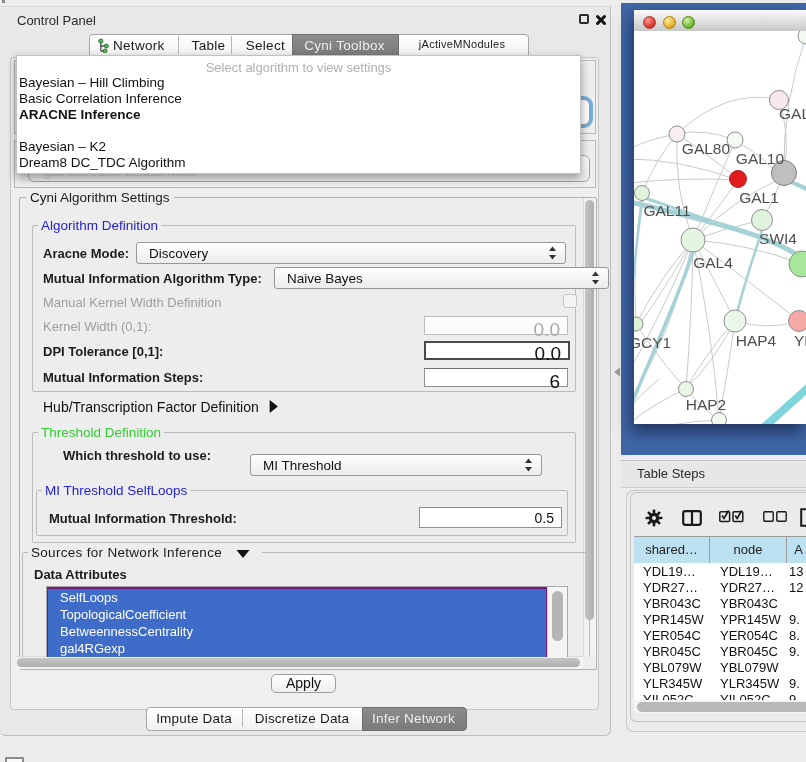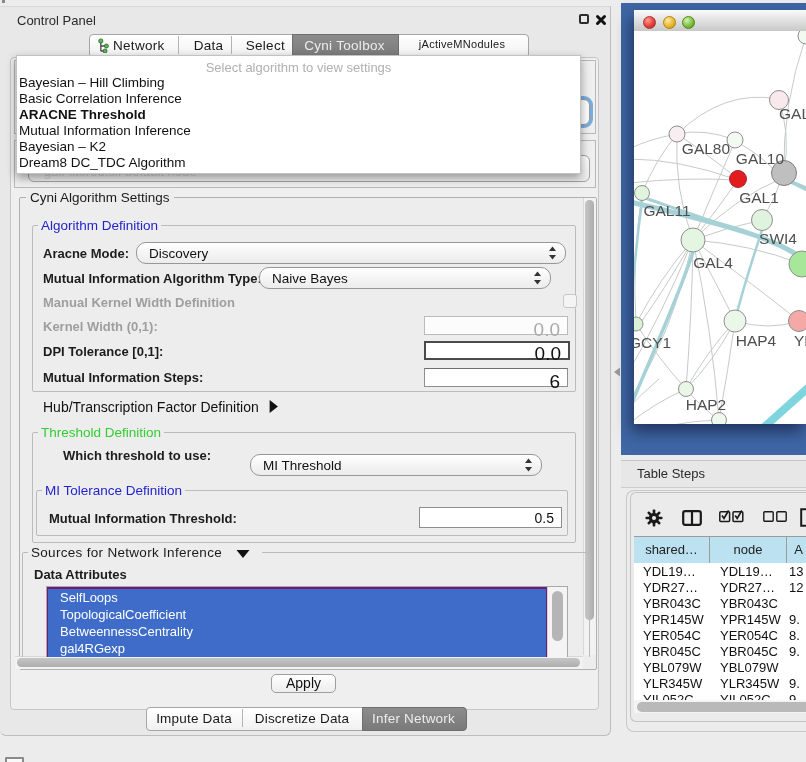--- a/index.html
+++ b/index.html
@@ -1,23 +1,23 @@
 <!DOCTYPE html>
 <html><head>
 <meta charset="utf-8">
 <style>
   html,body{margin:0;padding:0;}
   body{width:806px;height:762px;overflow:hidden;background:#ececec;
        font-family:"Liberation Sans", sans-serif;}
   .abs{position:absolute;}
   #root{position:relative;width:806px;height:762px;}
   .lbl{font-size:13px;font-weight:bold;color:#1c1c1c;white-space:nowrap;}
-  .glbl{font-size:13px;font-weight:bold;color:#9e9e9e;white-space:nowrap;}
+  .glbl{font-size:13px;font-weight:normal;color:#9e9e9e;white-space:nowrap;}
   .combo{background:linear-gradient(#ffffff,#f3f3f3 60%,#ececec);
-         border:1px solid #979797;border-radius:10px;}
+         border:1px solid #979797;border-radius:3px;}
   .combo .ctext{position:absolute;left:12px;top:3px;font-size:13.5px;color:#111;}
   .steppers{position:absolute;width:9px;height:14px;}
   .num{position:absolute;right:7px;top:2px;font-size:19px;color:#111;}
 </style>
 </head>
 <body>
 <div id="root">
 
   <div class="abs" style="left:0;top:0;width:621px;height:6px;background:#ededed;"></div>
   <div class="abs" style="left:2px;top:0;width:2.5px;height:3px;background:#8a8a8a;"></div>
@@ -34,21 +34,21 @@
   <div class="abs" style="left:292px;top:34px;width:105px;height:22px;background:linear-gradient(#8c8c8c,#7a7a7a);border:1px solid #6f6f6f;"></div>
   <div class="abs" style="left:178px;top:36px;width:1px;height:18px;background:#b4b4b4;"></div>
   <div class="abs" style="left:231px;top:36px;width:1px;height:18px;background:#b4b4b4;"></div>
   <svg class="abs" style="left:98px;top:38px;" width="13" height="15" viewBox="0 0 13 15">
     <path d="M2.8 3 L2.8 13 M2.8 8 L7.8 8 M2.8 13 L6.4 13" stroke="#4a4a4a" stroke-width="1.3" fill="none"></path>
     <circle cx="2.8" cy="3" r="2.1" fill="#5cb85c" stroke="#2c6e2c" stroke-width="0.9"></circle>
     <circle cx="8.4" cy="8" r="2" fill="#5cb85c" stroke="#2c6e2c" stroke-width="0.9"></circle>
     <circle cx="7" cy="13" r="2" fill="#5cb85c" stroke="#2c6e2c" stroke-width="0.9"></circle>
   </svg>
   <div class="abs" style="left:113px;top:38px;font-size:13.5px;letter-spacing:0.3px;color:#1a1a1a;">Network</div>
-  <div class="abs" style="left:186px;top:38px;width:45px;text-align:center;font-size:13.5px;letter-spacing:0.3px;color:#1a1a1a;">Data</div>
+  <div class="abs" style="left:186px;top:38px;width:45px;text-align:center;font-size:13.5px;letter-spacing:0.3px;color:#1a1a1a;">Table</div>
   <div class="abs" style="left:238px;top:38px;width:47px;text-align:right;font-size:13.5px;letter-spacing:0.3px;color:#1a1a1a;">Select</div>
   <div class="abs" style="left:292px;top:38px;width:105px;text-align:center;font-size:13.5px;letter-spacing:0.3px;color:#ededed;">Cyni Toolbox</div>
   <div class="abs" style="left:397px;top:38px;width:130px;text-align:center;font-size:11px;letter-spacing:0.3px;color:#1a1a1a;">jActiveMNodules</div>
 
   <div class="abs" style="left:10px;top:57px;width:587px;height:651px;background:#efefef;border:1px solid #c6c6c6;border-radius:4px;"></div>
 
   <div class="abs" style="left:14px;top:60px;width:580px;height:72px;border:1px solid #b9b9b9;background:#efefef;"></div>
   <div class="abs" style="left:28px;top:99px;width:560px;height:24px;border-radius:6px;border:1px solid #9a9a9a;background:#fdfdfd;box-shadow:0 0 0 3px #78aede;"></div>
   <div class="abs" style="left:14px;top:140px;width:580px;height:46px;border:1px solid #b9b9b9;background:#efefef;"></div>
   <div class="abs" style="left:28px;top:155px;width:560px;height:25px;border-radius:6px;border:1px solid #a5a5a5;background:linear-gradient(#fdfdfd,#ededed);"></div>
@@ -69,21 +69,21 @@
   <div class="abs lbl" style="left:43px;top:246px;">Aracne Mode:</div>
   <div class="abs combo" style="left:136px;top:242px;width:428px;height:20px;">
      <span class="ctext">Discovery</span>
      <svg class="steppers" style="right:8px;top:3px;" viewBox="0 0 9 14">
        <path d="M4.5 0.5 L8 5 L1 5 Z" fill="#333"></path>
         <path d="M4.5 13.5 L8 9 L1 9 Z" fill="#333"></path>
      </svg>
   </div>
 
   <div class="abs lbl" style="left:43px;top:271px;">Mutual Information Algorithm Type:</div>
-  <div class="abs combo" style="left:259px;top:267px;width:290px;height:20px;">
+  <div class="abs combo" style="left:274px;top:267px;width:290px;height:20px;padding-left:43px;">
      <span class="ctext">Naive Bayes</span>
      <svg class="steppers" style="right:8px;top:3px;" viewBox="0 0 9 14">
        <path d="M4.5 0.5 L8 5 L1 5 Z" fill="#333"></path>
         <path d="M4.5 13.5 L8 9 L1 9 Z" fill="#333"></path>
      </svg>
   </div>
 
   <div class="abs glbl" style="left:43px;top:295px;">Manual Kernel Width Definition</div>
   <div class="abs" style="left:563px;top:294px;width:12px;height:12px;background:#f4f4f4;border:1px solid #c6c6c6;border-radius:3px;"></div>
 
@@ -113,21 +113,21 @@
   <div class="abs lbl" style="left:43px;top:448px;width:188px;text-align:center;">Which threshold to use:</div>
   <div class="abs combo" style="left:250px;top:454px;width:290px;height:20px;">
      <span class="ctext">MI Threshold</span>
      <svg class="steppers" style="right:8px;top:3px;" viewBox="0 0 9 14">
        <path d="M4.5 0.5 L8 5 L1 5 Z" fill="#333"></path>
         <path d="M4.5 13.5 L8 9 L1 9 Z" fill="#333"></path>
      </svg>
   </div>
 
   <div class="abs" style="left:36px;top:490px;width:530px;height:44px;border:1px solid #bbbbbb;border-radius:2px;"></div>
-  <div class="abs" style="left:42px;top:483px;font-size:13.5px;color:#2323cf;background:#ededed;padding:0 3px;">MI Tolerance Definition</div>
+  <div class="abs" style="left:42px;top:483px;font-size:13.5px;color:#2323cf;background:#ededed;padding:0 3px;">MI Threshold SelfLoops</div>
 
   <div class="abs lbl" style="left:49px;top:511px;">Mutual Information Threshold:</div>
   <div class="abs" style="left:419px;top:507px;width:141px;height:19px;background:#fff;border:1px solid #8e8e8e;">
     <span class="num" style="top:2px;font-size:14px;">0.5</span>
   </div>
 
   <div class="abs" style="left:22px;top:552px;width:566px;height:104px;border:1px solid #bbbbbb;border-top:1px solid #bbbbbb;border-bottom:none;border-radius:2px 2px 0 0;"></div>
   <div class="abs" style="left:28px;top:545px;width:228px;font-size:13.5px;letter-spacing:0.3px;color:#1b1b1b;background:#ededed;padding:0 3px;">Sources for Network Inference</div>
   <svg class="abs" style="left:236px;top:549px;z-index:2;" width="14" height="10" viewBox="0 0 14 10">
       <path d="M0.5 1 L13.5 1 L7 9 Z" fill="#111"></path>
@@ -150,22 +150,21 @@
   <div class="abs" style="left:362px;top:707px;width:103px;height:22px;background:linear-gradient(#8c8c8c,#7a7a7a);border:1px solid #6f6f6f;border-radius:0 4px 4px 0;"></div>
   <div class="abs" style="left:242px;top:709px;width:1px;height:18px;background:#b4b4b4;"></div>
   <div class="abs" style="left:146px;top:711px;width:96px;text-align:center;font-size:13.5px;letter-spacing:0.2px;color:#1a1a1a;">Impute Data</div>
   <div class="abs" style="left:242px;top:711px;width:120px;text-align:center;font-size:13.5px;letter-spacing:0.2px;color:#1a1a1a;">Discretize Data</div>
   <div class="abs" style="left:362px;top:711px;width:103px;text-align:center;font-size:13.5px;letter-spacing:0.2px;color:#ededed;">Infer Network</div>
 
   <div class="abs" style="left:16px;top:55px;width:563px;height:117px;background:#fff;border:1px solid #c2c2c2;box-shadow:0 4px 9px rgba(0,0,0,0.38);z-index:30;">
     <div style="position:absolute;left:0;top:4px;width:100%;text-align:center;font-size:13px;color:#b0b0b0;">Select algorithm to view settings</div>
     <div style="position:absolute;left:2px;top:19px;font-size:13.5px;color:#111;">Bayesian – Hill Climbing</div>
     <div style="position:absolute;left:2px;top:35px;font-size:13.5px;color:#111;">Basic Correlation Inference</div>
-    <div style="position:absolute;left:2px;top:51px;font-size:13.5px;color:#111;font-weight:bold;">ARACNE Threshold</div>
-    <div style="position:absolute;left:2px;top:67px;font-size:13.5px;color:#111;">Mutual Information Inference</div>
+    <div style="position:absolute;left:2px;top:51px;font-size:13.5px;color:#111;font-weight:bold;">ARACNE Inference</div>
     <div style="position:absolute;left:2px;top:83px;font-size:13.5px;color:#111;">Bayesian – K2</div>
     <div style="position:absolute;left:2px;top:99px;font-size:13.5px;color:#111;">Dream8 DC_TDC Algorithm</div>
   </div>
 
   <svg class="abs" style="left:613px;top:367px;" width="8" height="10" viewBox="0 0 8 10">
     <path d="M7 0.5 L1 5 L7 9.5 Z" fill="#9a9a9a"></path>
   </svg>
 
   <div class="abs" style="left:5px;top:757px;width:15px;height:8px;background:linear-gradient(#fdfdfd,#ececec);border:2.5px solid #8a8a8a;border-radius:1px;"></div>
 

